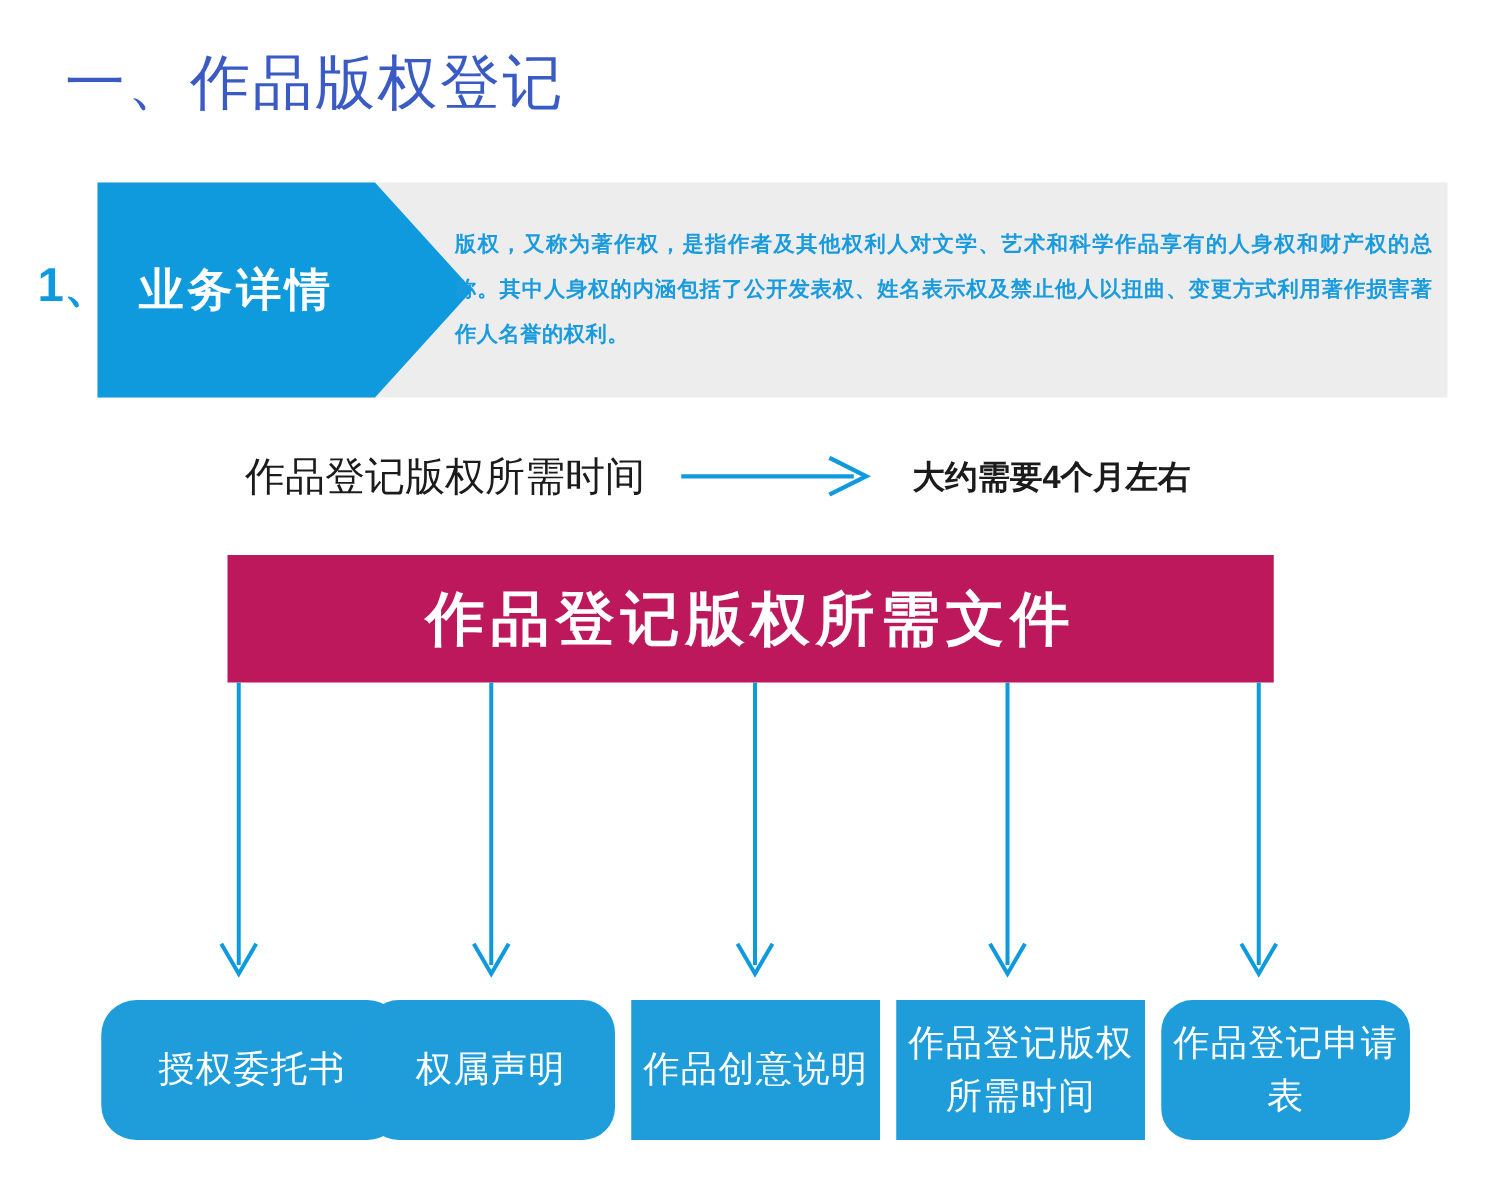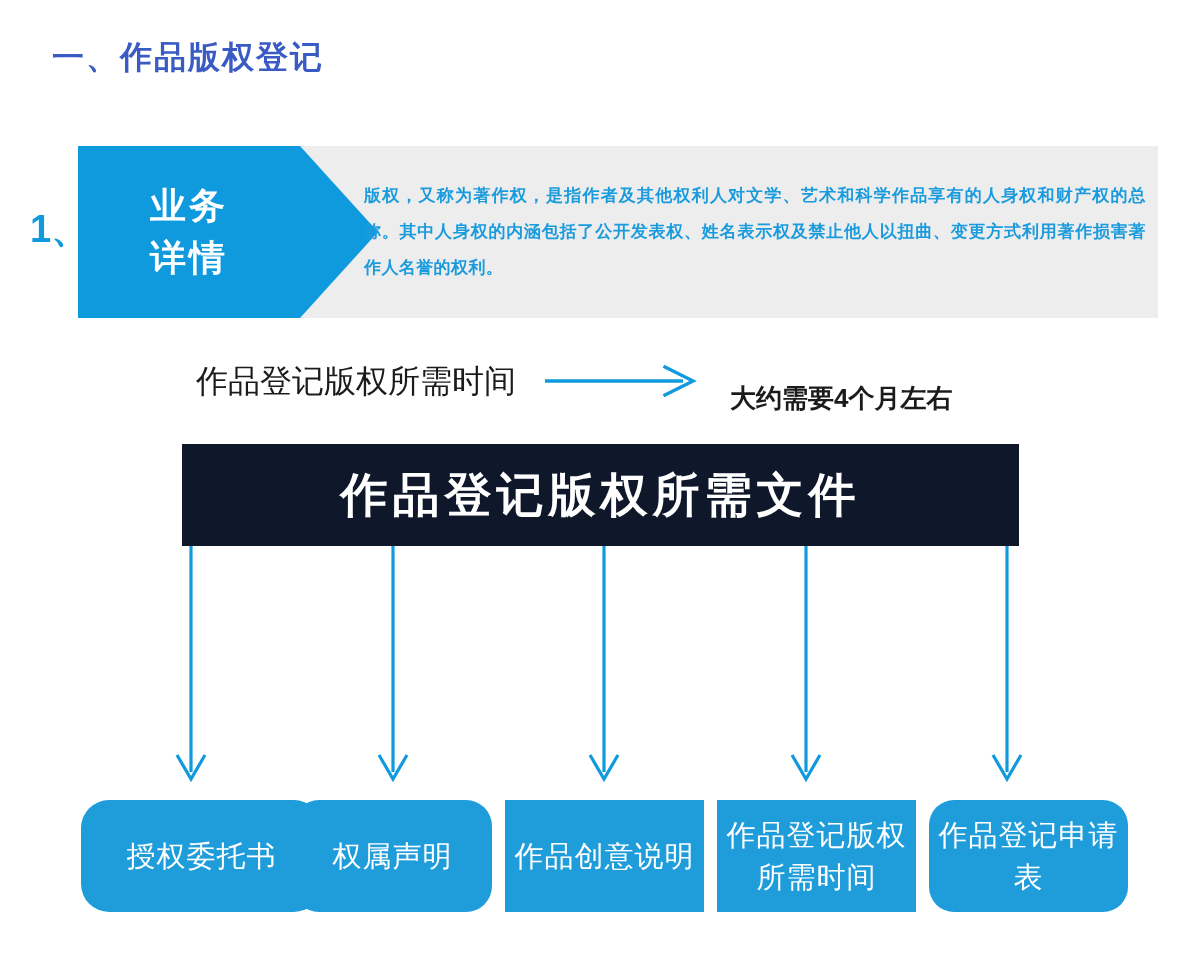--- a/index.html
+++ b/index.html
@@ -13,22 +13,22 @@
     position: relative;
     font-family: "Liberation Sans", "DejaVu Sans", sans-serif;
     overflow: hidden;
   }
 
   
   .page-title {
     position: absolute;
     left: 52px;
     top: 38px;
-    font-size: 32px;
-    font-weight: bold;
+    font-size: 48px;
+    font-weight: normal;
     color: #3a5bc4;
     letter-spacing: 2px;
     white-space: nowrap;
     line-height: 1.2;
   }
 
   
   .item-number {
     position: absolute;
     left: 30px;
@@ -71,21 +71,21 @@
     width: 78px;
     height: 172px;
   }
   .detail-tag-label {
     position: absolute;
     left: 0;
     top: 0;
     width: 222px;
     height: 172px;
     display: flex;
-    flex-direction: column;
+    flex-direction: row;
     align-items: center;
     justify-content: center;
     color: #ffffff;
     font-size: 36px;
     font-weight: bold;
     letter-spacing: 3px;
     line-height: 1.45;
     z-index: 3;
   }
   .detail-text {
@@ -132,31 +132,30 @@
   }
   .timing-right {
     position: absolute;
     left: 730px;
     top: 0;
     font-size: 26px;
     font-weight: bold;
     color: #1b1b1b;
     white-space: nowrap;
     line-height: 46px;
-    margin-top: 17px;
   }
 
   
   .docs-header {
     position: absolute;
     left: 182px;
     top: 444px;
     width: 837px;
     height: 102px;
-    background: #0f172a;
+    background: #be185d;
     display: flex;
     align-items: center;
     justify-content: center;
     color: #ffffff;
     font-size: 47px;
     font-weight: bold;
     letter-spacing: 5px;
   }
 
   

